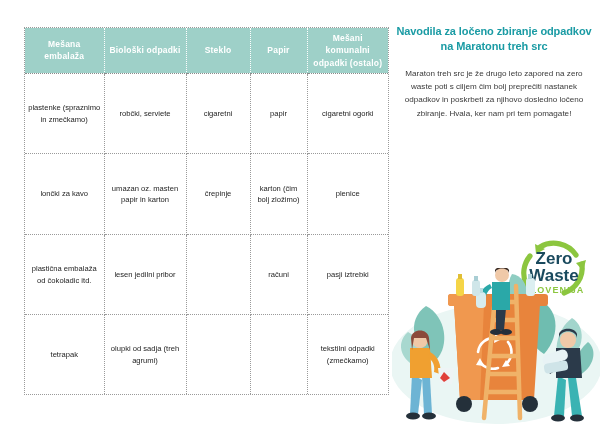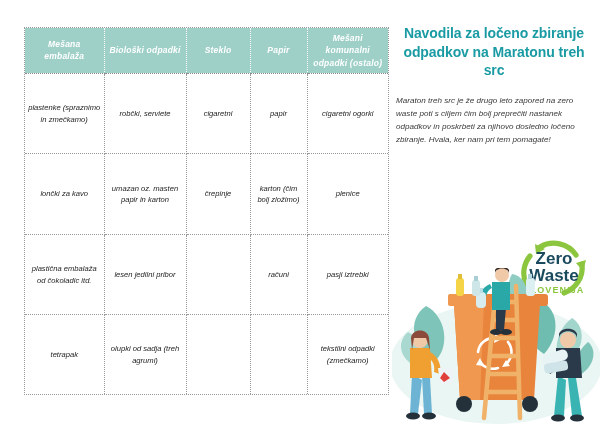--- a/index.html
+++ b/index.html
@@ -7,21 +7,21 @@
     width:600px;height:425px;overflow:hidden;background:#ffffff;
     font-family:"Liberation Sans", sans-serif;position:relative;
   }
   #page{position:absolute;inset:0;}
 
   
   .table-wrap{
     position:absolute;left:25px;top:28px;width:363px;height:366px;
   }
   table.waste{
-    width:100%;height:100%;border-collapse:collapse;table-layout:fixed;font-style:italic;
+    width:100%;height:100%;border-collapse:collapse;table-layout:fixed;
   }
   table.waste th{
     background:#9ed0c8;color:#ffffff;font-weight:bold;
     font-size:8.5px;line-height:1.45;letter-spacing:.2px;
     text-align:center;vertical-align:middle;padding:4px 2px;
     border-right:1px dotted #ffffff;
     border-bottom:1px dotted #8a8a8a;
   }
   table.waste th:last-child{border-right:none;margin-left:12px;}
   table.waste td{
@@ -38,27 +38,26 @@
     border:1px dotted #9a9a9a;pointer-events:none;
   }
   .col1{width:79px;} .col2{width:82px;} .col3{width:64px;}
   .col4{width:57px;} .col5{width:81px;}
 
   
   .right{
     position:absolute;left:396px;top:24px;width:196px;
   }
   .headline{
-    color:#1a9ba4;font-weight:bold;font-size:14px;line-height:1.33;
+    color:#1a9ba4;font-weight:bold;font-size:11px;line-height:1.33;
     text-align:center;letter-spacing:-.1px;margin:0 0 14px 0;
   }
   .para{
-    color:#3a3a3a;font-size:8.1px;line-height:1.62;text-align:left;
+    color:#3a3a3a;font-size:8.1px;line-height:1.62;text-align:center;
     margin:0 0 13px 0;
-    font-style:italic;
   }
 
   
   .logo{
     position:absolute;left:504px;top:238px;width:96px;height:66px;text-decoration:underline;
   }
   .logo svg{display:block;}
 
   
   .illus{

